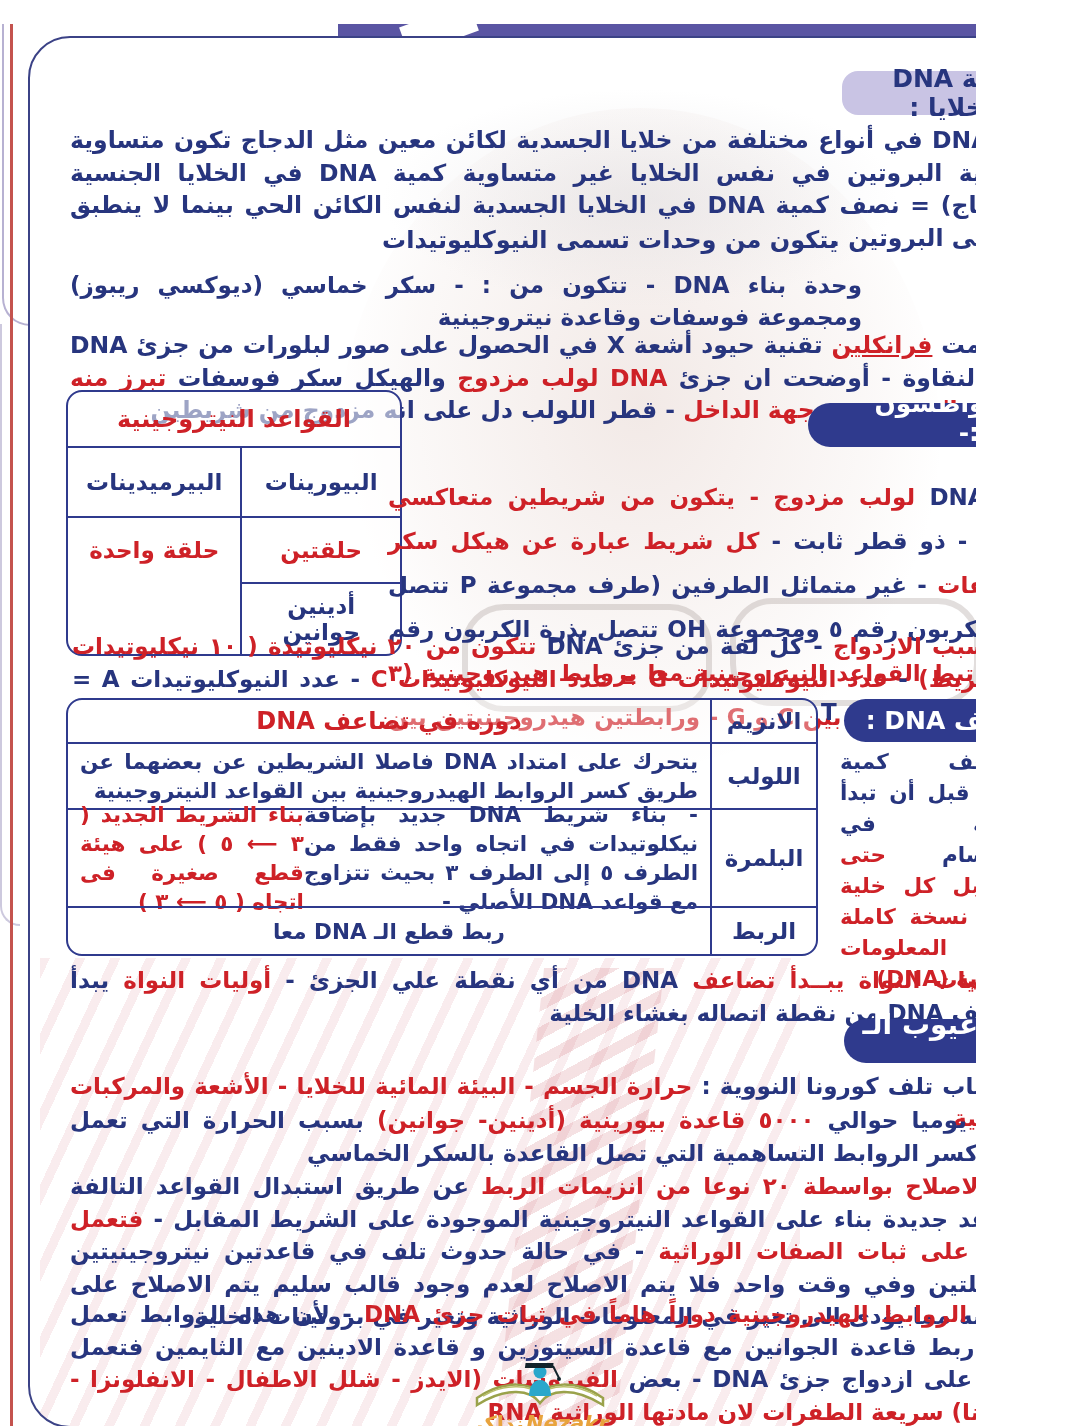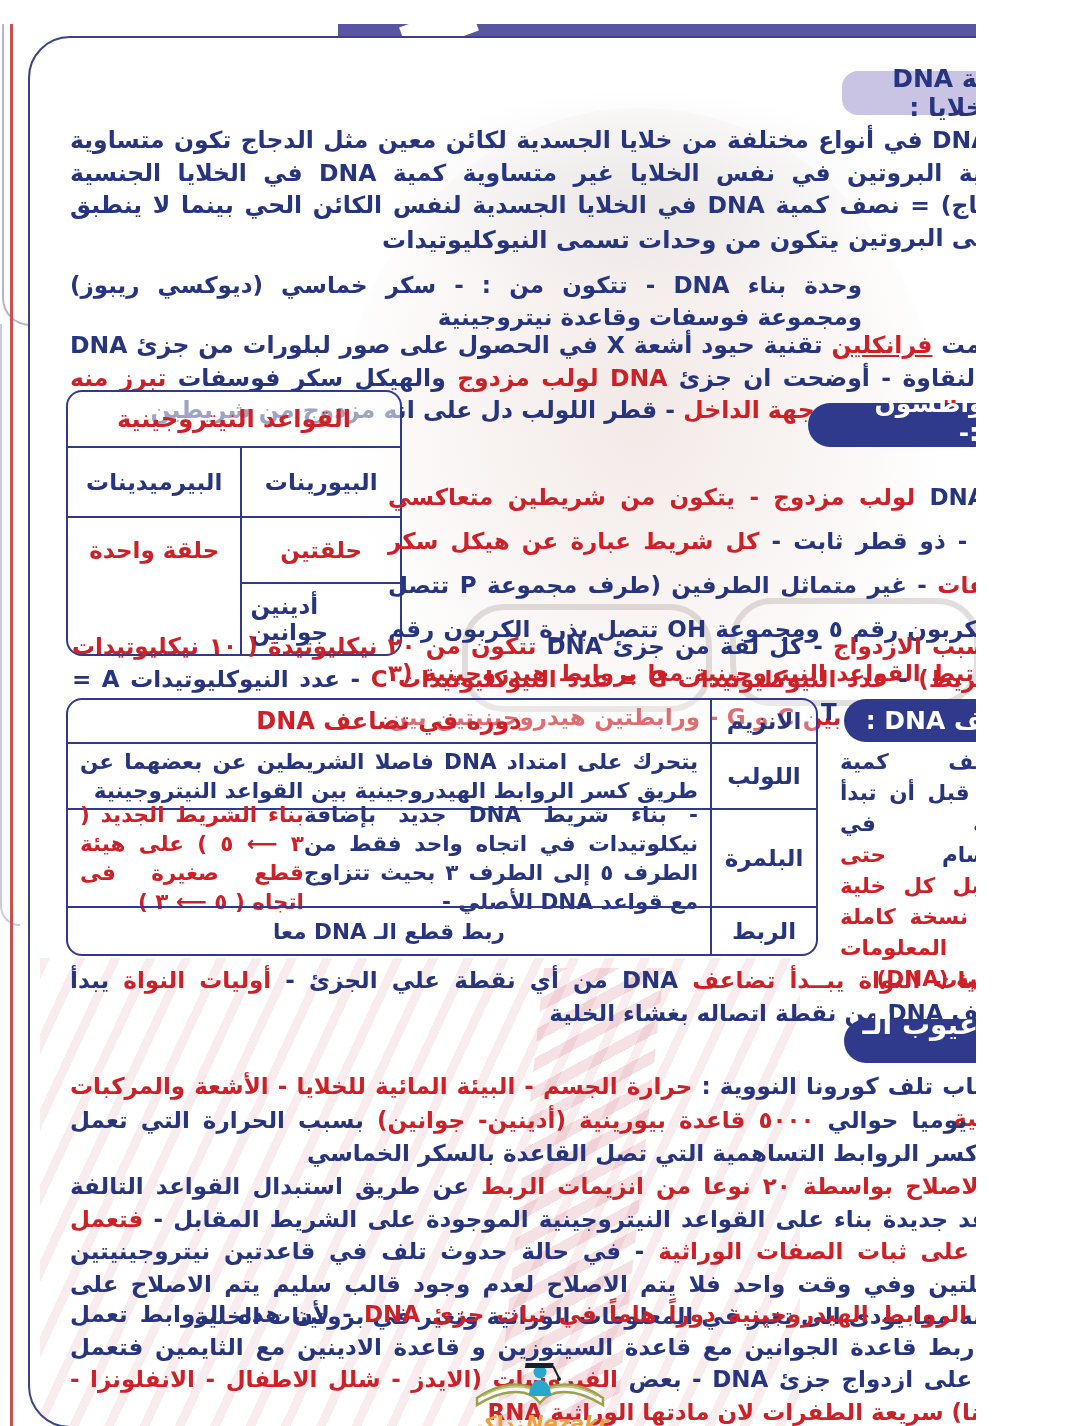--- a/index.html
+++ b/index.html
@@ -57,21 +57,21 @@
   .dup-banner{top:661px;width:222px;height:43px;}
   .repair-banner{top:981px;width:222px;height:44px;font-size:28px;}
 
   
   .bases{position:absolute;left:36px;top:352px;width:332px;border:2.5px solid #2f3a8d;border-radius:16px;
       overflow:hidden;direction:rtl;display:grid;grid-template-columns:1fr 1.08fr;
       grid-template-rows:54px 70px 66px 72px;background:rgba(255,255,255,0.55);z-index:2;}
   .bases .b-head{grid-column:1/3;display:flex;align-items:center;justify-content:center;
       color:#ce2127;font-size:24px;}
   .b-cell{display:flex;align-items:center;justify-content:center;font-size:23px;
-      border-top:2.5px solid #2f3a8d;padding:8px;text-align:left;}
+      border-top:2.5px solid #2f3a8d;padding:8px;text-align:center;}
   .b-col1{border-left:2.5px solid #2f3a8d;}
   .b-blue{color:#27357e;} .b-red{color:#ce2127;}
 
   
   .enz{position:absolute;left:36px;top:660px;width:748px;border:2.5px solid #2f3a8d;border-radius:16px;
       overflow:hidden;direction:rtl;display:grid;grid-template-columns:106px 1fr;
       grid-template-rows:42px 66px 98px 48px;z-index:2;background:rgba(255,255,255,0.35);}
   .enz > div{border-top:2.5px solid #2f3a8d;}
   .enz > .e-r0{border-top:none;}
   .e-lbl{display:flex;align-items:center;justify-content:center;color:#27357e;font-size:23px;

